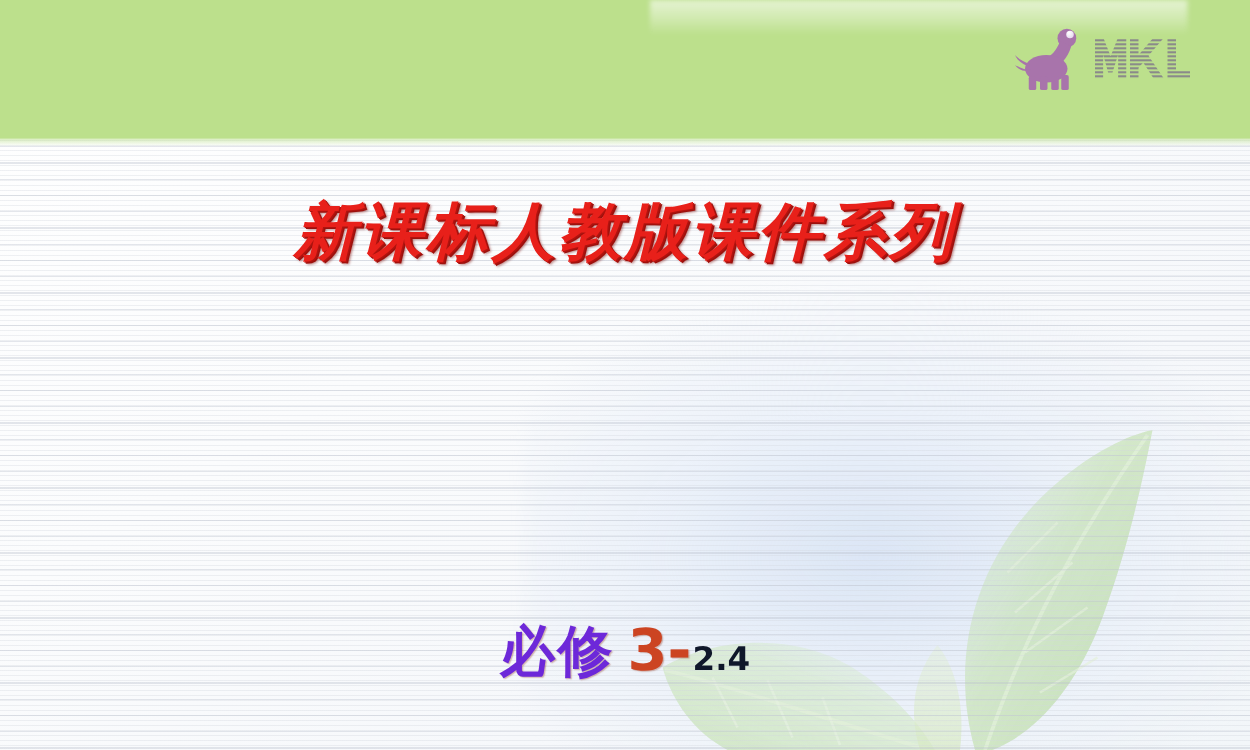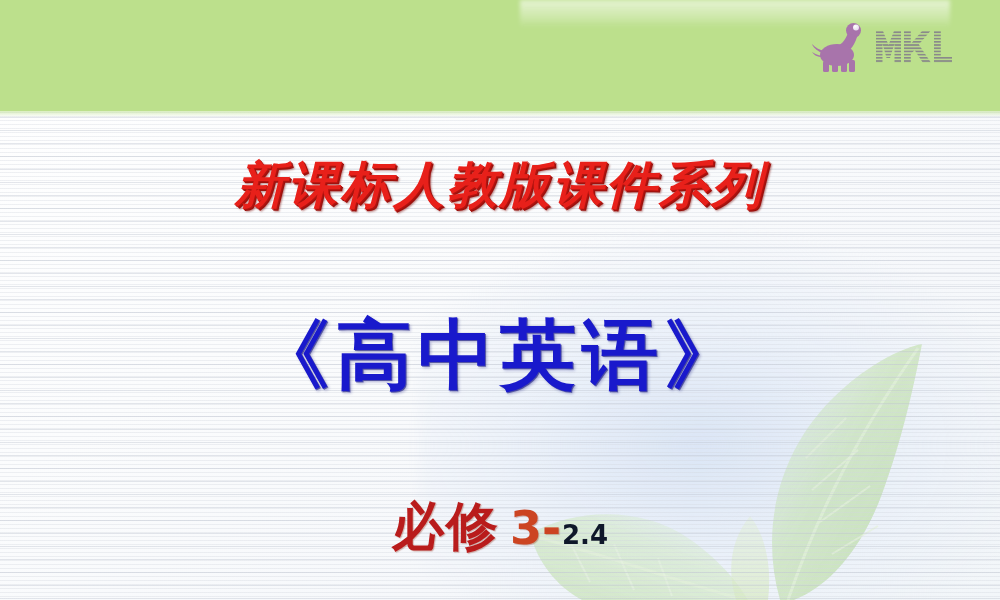--- a/index.html
+++ b/index.html
@@ -158,23 +158,23 @@
     top: 492px;
     left: 0;
     width: 1000px;
     display: flex;
     justify-content: center;
     align-items: baseline;
     white-space: nowrap;
   }
   .sub-main {
     font-family: "DejaVu Sans", "Liberation Sans", sans-serif;
-    font-size: 52px;
-    font-weight: bold;
-    color: #b91c1c;
+    font-size: 44px;
+    font-weight: bold;
+    color: #6d28d9;
     letter-spacing: 2px;
     text-shadow: 1px 1px 1px rgba(140,50,25,0.35);
   }
   .sub-num {
     font-family: "DejaVu Sans", "Liberation Sans", sans-serif;
     font-size: 46px;
     font-weight: bold;
     color: #cc4422;
     margin-left: 10px;
     text-shadow: 1px 1px 1px rgba(140,50,25,0.35);
@@ -282,21 +282,20 @@
           <path d="M30 6 h6.8 v13 L48 6 h8.4 L44.8 19.6 L57.2 38 H49 l-8.4 -13 l-3.8 4.2 V38 H30 Z"></path>
 
           <path d="M60 6 h6.8 v25.6 H78 V38 H60 Z"></path>
         </g>
       </svg>
     </div>
   </div>
 
   <div class="title-red">新课标人教版课件系列</div>
 
-  <div class="title-blue">《高中英语》</div>
 
   <div class="subtitle-row">
     <span class="sub-main">必修</span>
     <span class="sub-num">3-</span>
     <span class="sub-minor">2.4</span>
   </div>
 
 </div>
 
 </body></html>

